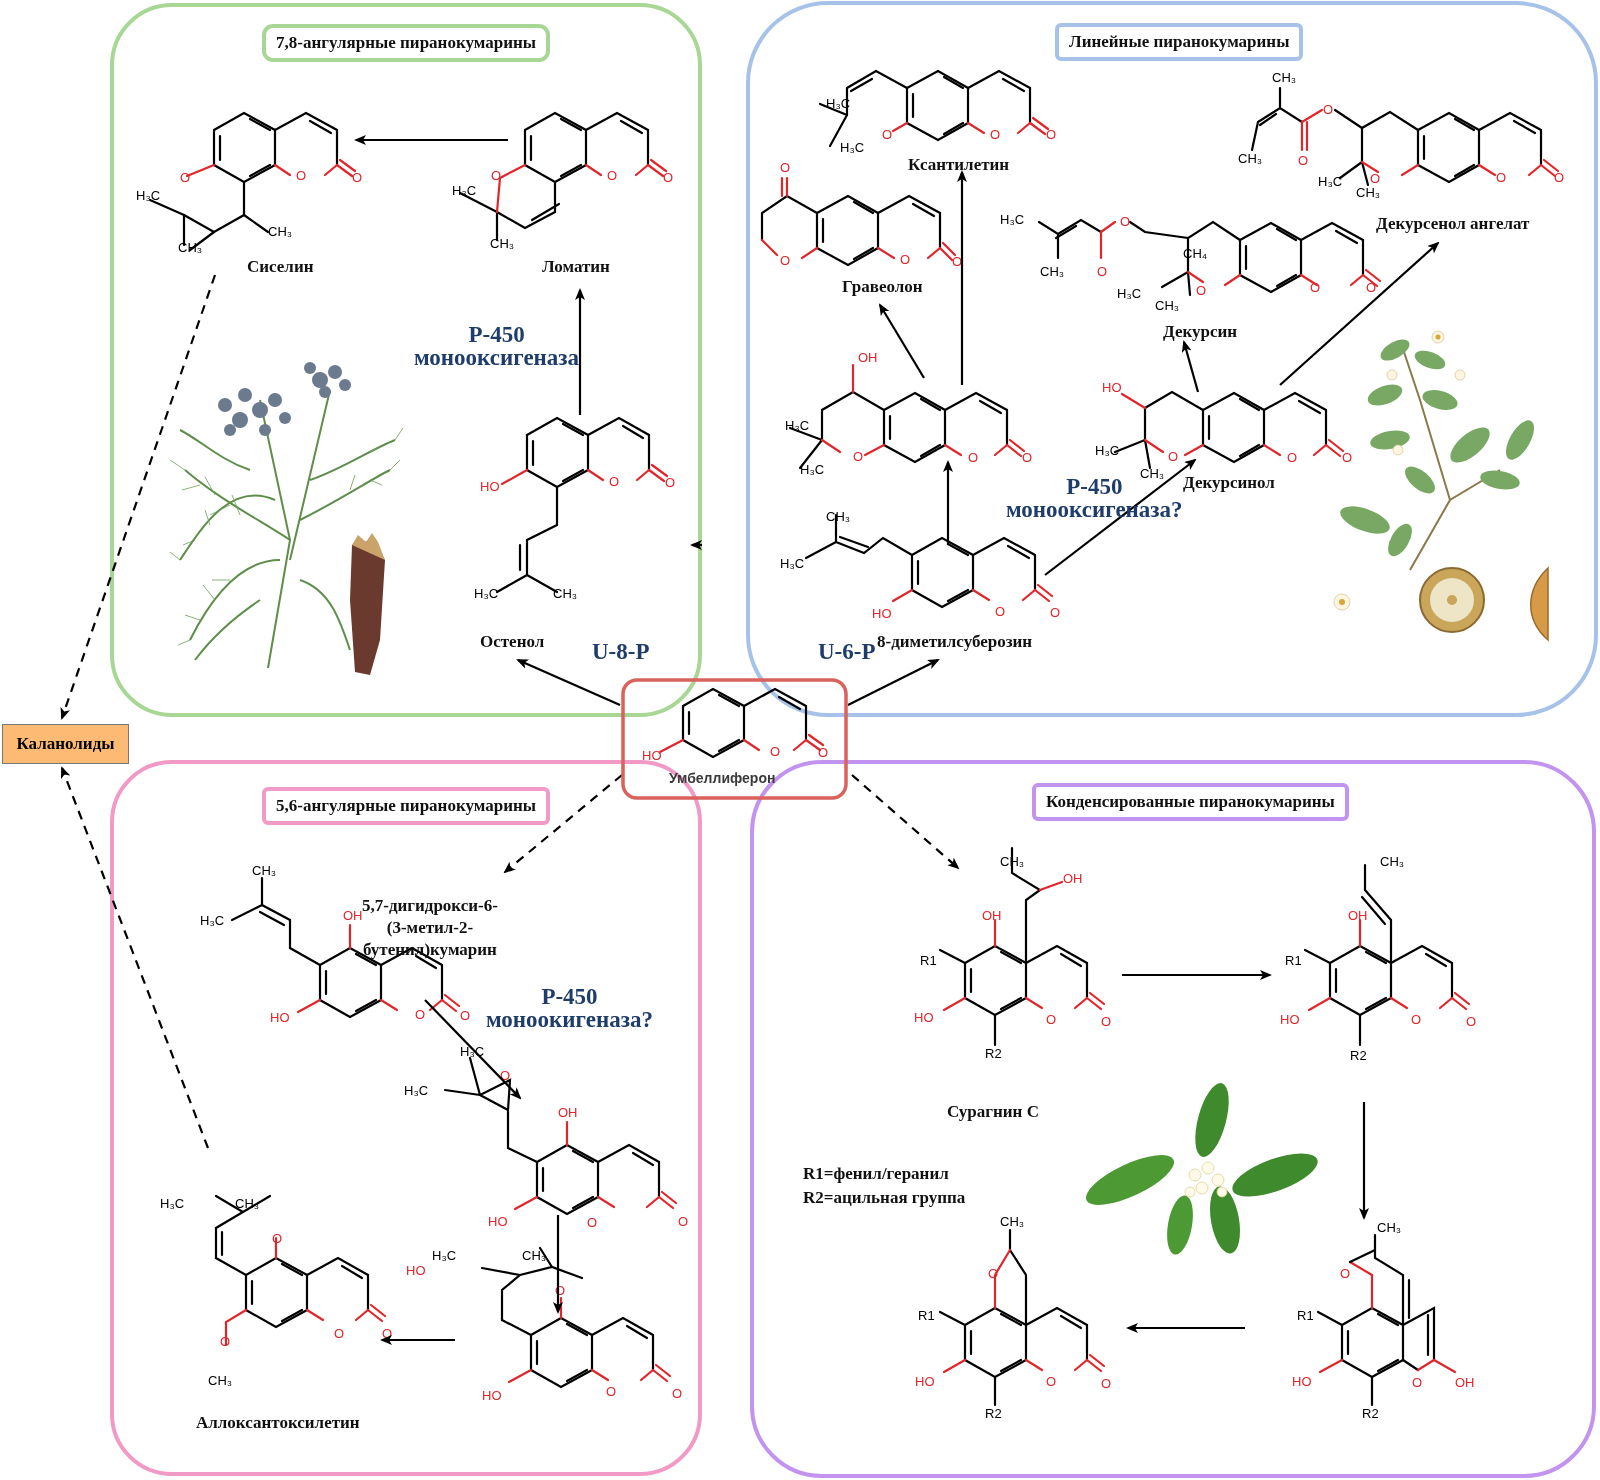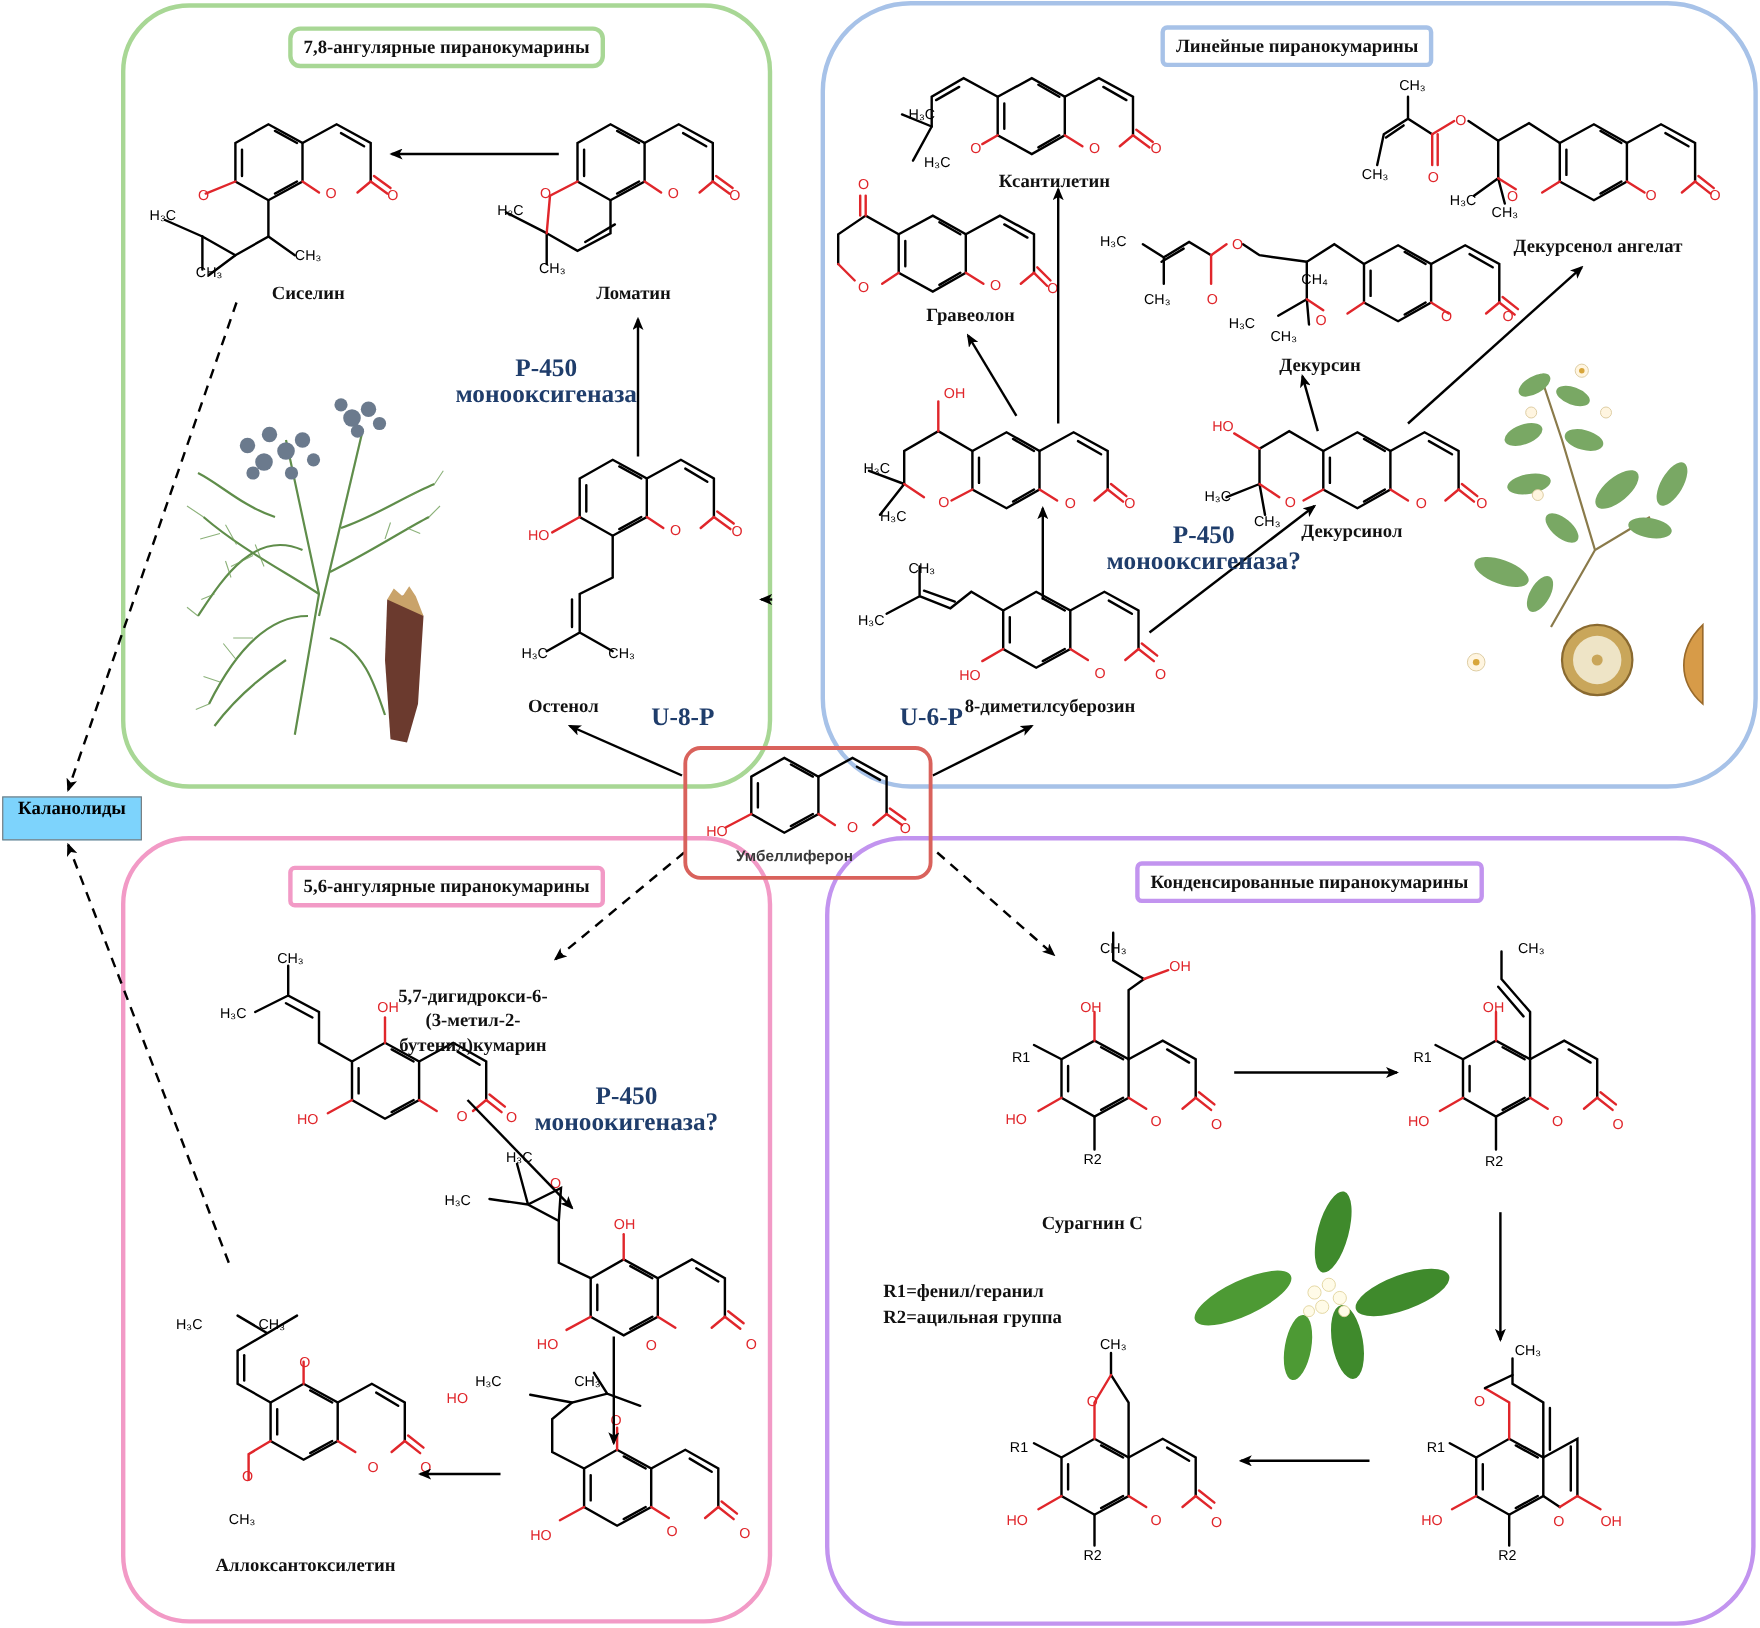--- a/index.html
+++ b/index.html
@@ -3,21 +3,21 @@
 <meta charset="utf-8">
 <style>
   html, body { margin: 0; padding: 0; background: #ffffff; }
   body { width: 1600px; height: 1480px; position: relative; overflow: hidden; font-family: "Liberation Serif", serif; }
   #canvas { position: absolute; left: 0; top: 0; width: 1600px; height: 1480px; }
   .lbl { position: absolute; font-family: "Liberation Serif", serif; font-weight: bold; font-size: 17px; color: #111; white-space: nowrap; }
   .enz { position: absolute; font-family: "Liberation Serif", serif; font-weight: bold; font-size: 23px; color: #1f3d6b; text-align: center; white-space: nowrap; line-height: 23px; }
   .hdr { position: absolute; font-family: "Liberation Serif", serif; font-weight: bold; font-size: 17px; color: #111; background: #fff; border-radius: 6px; border: 4px solid; padding: 5px 10px; white-space: nowrap; }
   .multi { position: absolute; font-family: "Liberation Serif", serif; font-weight: bold; font-size: 17px; color: #111; text-align: center; line-height: 22px; }
   .note { position: absolute; font-family: "Liberation Serif", serif; font-weight: bold; font-size: 17px; color: #111; line-height: 24px; }
-  .kal { position: absolute; left: 2px; top: 724px; width: 125px; height: 38px; border: 1.5px solid #777; background:#7dd3fc; font-family: "Liberation Serif", serif; font-weight: bold; font-size: 17px; display:flex; justify-content:center; }
+  .kal { position: absolute; left: 2px; top: 724px; width: 125px; height: 38px; border: 1.5px solid #777; background:#fdba74; font-family: "Liberation Serif", serif; font-weight: bold; font-size: 17px; display:flex; align-items:center; justify-content:center; }
   .umb-lbl { position: absolute; font-family: "Liberation Sans", sans-serif; font-weight: bold; font-size: 14px; color: #3a3a3a; }
   svg text.at { font-family: "Liberation Sans", sans-serif; font-size: 13px; }
   svg text.ar { font-family: "Liberation Sans", sans-serif; font-size: 13px; fill: #e0262b; }
 </style>
 </head>
 <body>
 
 <svg id="canvas" viewBox="0 0 1600 1480" xmlns="http://www.w3.org/2000/svg">
   <defs>
     <marker id="ah" markerWidth="12" markerHeight="10" refX="10" refY="5" orient="auto" markerUnits="userSpaceOnUse">

